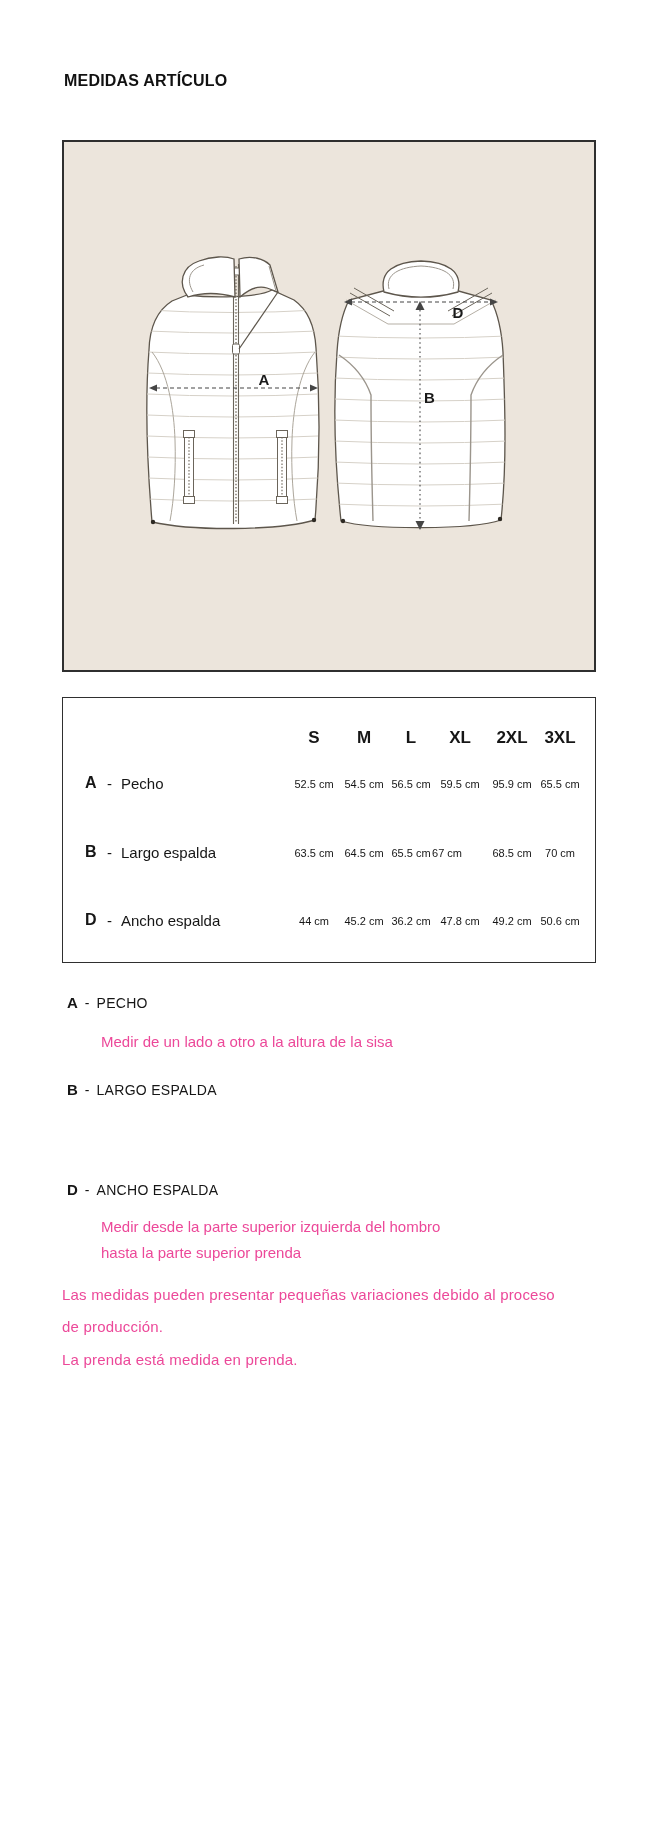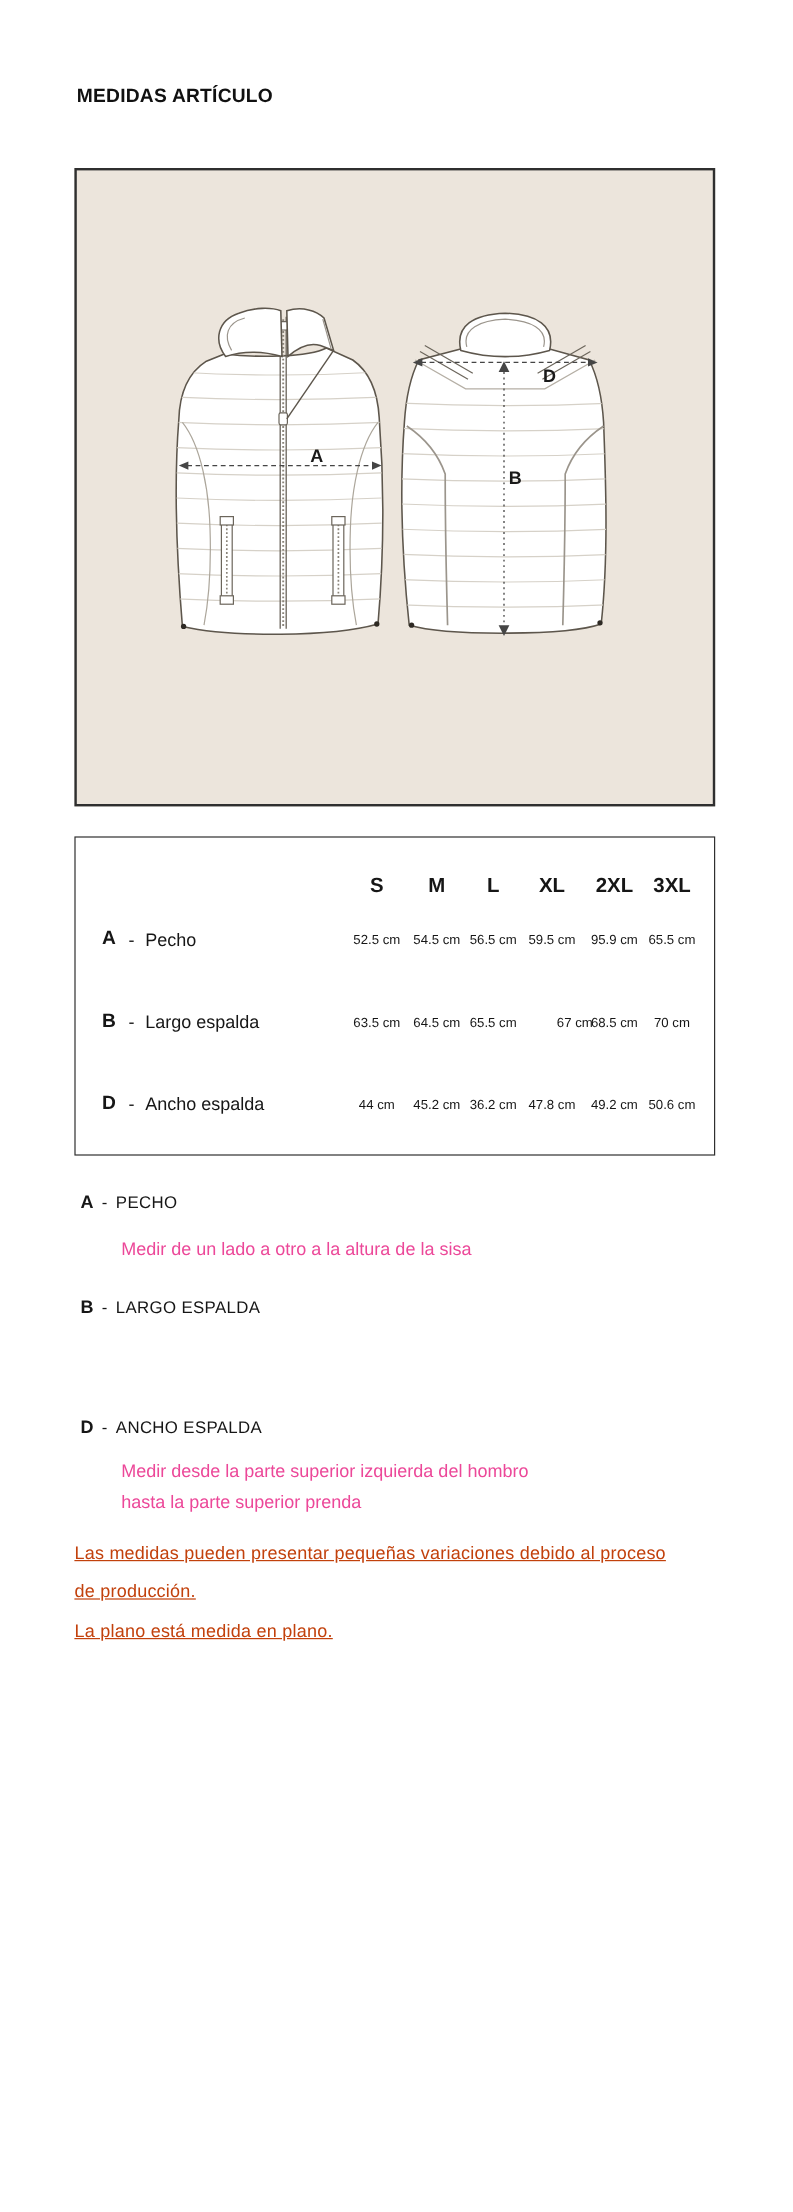--- a/index.html
+++ b/index.html
@@ -26,21 +26,21 @@
   .tdash { position:absolute; left:44px; top:1px; font-size:15px; }
   .tlabel{ position:absolute; left:58px; top:1px; font-size:15px; }
   .tval  { position:absolute; top:4px; transform:translateX(-50%); font-size:11px; white-space:nowrap; }
 
   .def-head-row { display:inline-flex; align-items:baseline; gap:7px; }
   .def-key  { font-weight:bold; font-size:15px; }
   .def-dash { font-size:14px; }
   .def-word { font-size:14px; letter-spacing:0.3px; }
   .def-body { font-size:15px; line-height:26px; color:#ec4899; }
 
-  .note { font-size:15px; color:#c2410c; letter-spacing:0.2px;text-decoration:underline; }
+  .note { font-size:15px; color:#ec4899; letter-spacing:0.2px; }
 
   svg text { font-family:"Liberation Sans", sans-serif; }
 </style>
 </head>
 <body>
 
 <div class="page">
 
   <div class="abs title">MEDIDAS ARTÍCULO</div>
 
@@ -191,21 +191,21 @@
       <span class="tval" style="left:497px">65.5 cm</span>
     </div>
 
     <div class="trow" style="top:145px">
       <span class="tkey">B</span>
       <span class="tdash">-</span>
       <span class="tlabel">Largo espalda</span>
       <span class="tval" style="left:251px">63.5 cm</span>
       <span class="tval" style="left:301px">64.5 cm</span>
       <span class="tval" style="left:348px">65.5 cm</span>
-      <span class="tval" style="left:416px">67 cm</span>
+      <span class="tval" style="left:384px">67 cm</span>
       <span class="tval" style="left:449px">68.5 cm</span>
       <span class="tval" style="left:497px">70 cm</span>
     </div>
 
     <div class="trow" style="top:213px">
       <span class="tkey">D</span>
       <span class="tdash">-</span>
       <span class="tlabel">Ancho espalda</span>
       <span class="tval" style="left:251px">44 cm</span>
       <span class="tval" style="left:301px">45.2 cm</span>
@@ -236,15 +236,15 @@
     <span class="def-dash">-</span>
     <span class="def-word">ANCHO ESPALDA</span>
   </div>
   <div class="abs def-body" style="left:101px; top:1214px">
     <div>Medir desde la parte superior izquierda del hombro</div>
     <div>hasta la parte superior prenda</div>
   </div>
 
   <div class="abs note" style="left:62px; top:1286px">Las medidas pueden presentar pequeñas variaciones debido al proceso</div>
   <div class="abs note" style="left:62px; top:1318px">de producción.</div>
-  <div class="abs note" style="left:62px; top:1351px">La plano está medida en plano.</div>
+  <div class="abs note" style="left:62px; top:1351px">La prenda está medida en prenda.</div>
 
 </div>
 
 </body></html>

